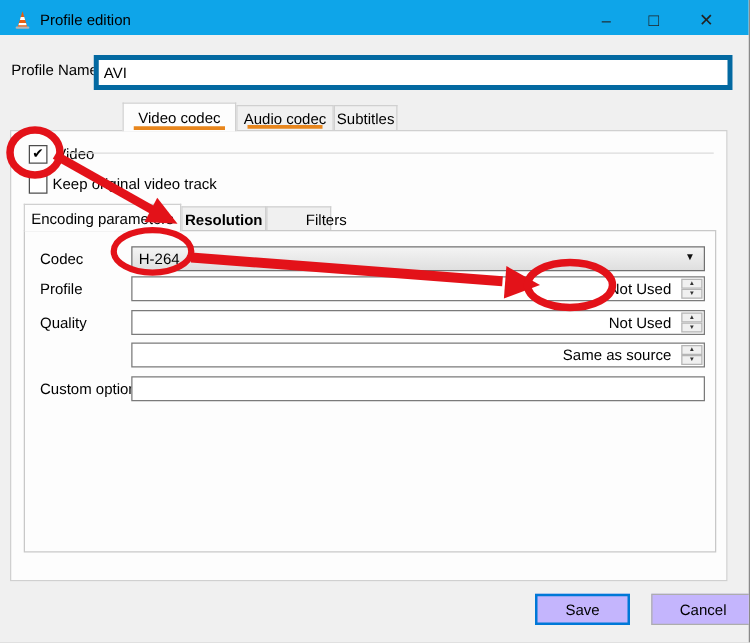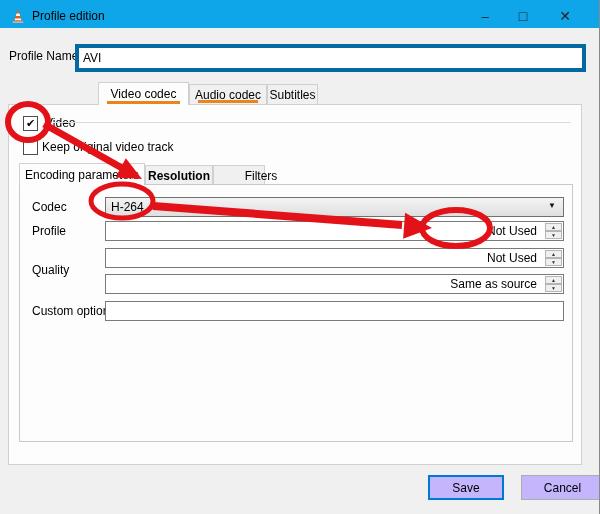--- a/index.html
+++ b/index.html
@@ -139,21 +139,21 @@
 
       <span class="frow-label" style="top:36px;">Profile</span>
       <div class="field" style="top:36px;">
         <span class="spin-value">Not Used</span>
         <div class="spinner">
           <div class="spin-btn up">▲</div>
           <div class="spin-btn down">▼</div>
         </div>
       </div>
 
-      <span class="frow-label" style="top:63px;margin-top:12px;">Quality</span>
+      <span class="frow-label" style="top:63px;">Quality</span>
       <div class="field" style="top:63px;">
         <span class="spin-value">Not Used</span>
         <div class="spinner">
           <div class="spin-btn up">▲</div>
           <div class="spin-btn down">▼</div>
         </div>
       </div>
 
       <div class="field" style="top:89px;">
         <span class="spin-value">Same as source</span>

